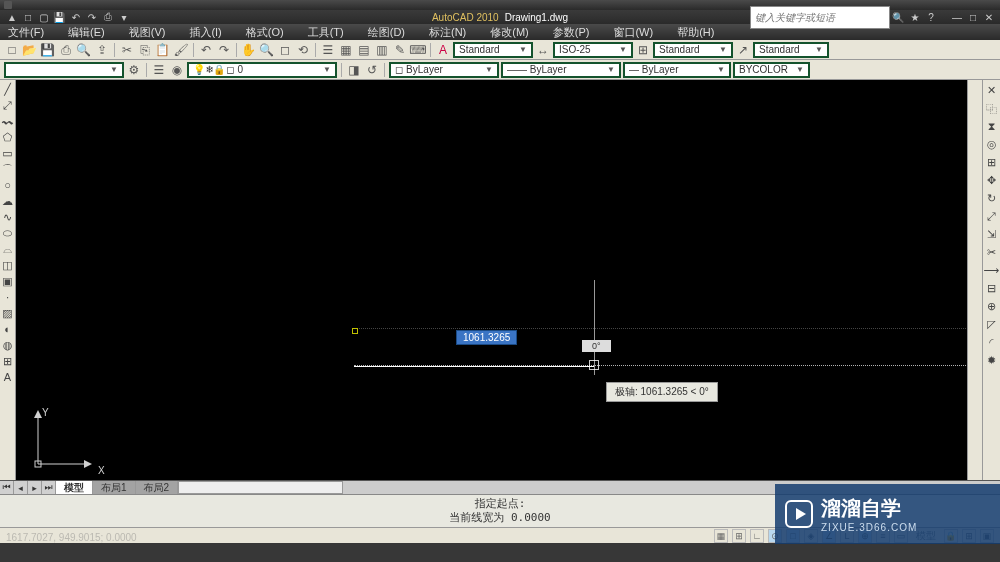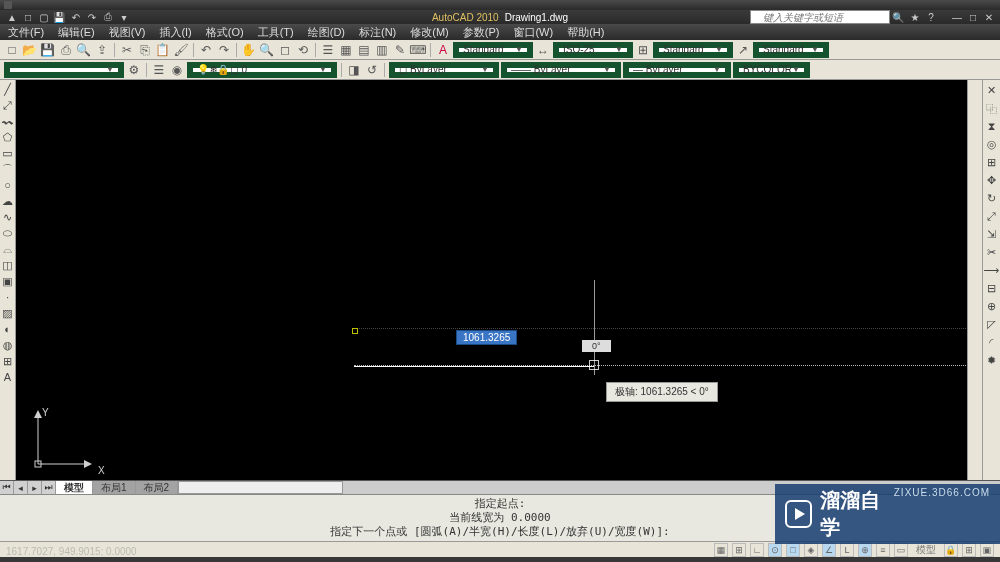--- a/index.html
+++ b/index.html
@@ -7,30 +7,30 @@
 
 .window-bar { height: 10px; background: linear-gradient(#4a4a4a,#2a2a2a); display:flex; align-items:center; padding:0 4px; gap:4px;}
 .window-bar .wbtn{width:8px;height:8px;background:#555;border-radius:1px;}
 
 .title-bar { height:14px; background: linear-gradient(#3a3a3a,#2a2a2a); display:flex; align-items:center; position:relative;}
 .title-bar .qat { display:flex; gap:4px; padding:0 6px; }
 .title-bar .qat .qbtn { width:12px;height:12px;display:flex;align-items:center;justify-content:center;color:#ccc;font-size:10px;cursor:pointer;}
 .title-center { position:absolute; left:50%; transform:translateX(-50%); display:flex; gap:6px; color:#fff; font-size:10px;}
 .title-center .app{color:#e0c060;}
 .title-right{position:absolute;right:0;display:flex;align-items:center;gap:2px;padding-right:4px;}
-.searchbox{width:140px;height:14px;background:#fff;border:1px solid #888;font-size:10px;padding:0 12px;color:#888;font-style:italic;}
+.searchbox{width:140px;height:23px;background:#fff;border:1px solid #888;font-size:10px;padding:0 4px;color:#888;font-style:italic;}
 .winctl{width:14px;height:12px;color:#ccc;display:flex;align-items:center;justify-content:center;font-size:10px;cursor:pointer;}
 
-.menu-bar{height:16px;background: linear-gradient(#4a4a4a,#2a2a2a);display:flex;align-items:center;gap:14px;padding:0 8px;font-size:11px;color:#ddd;}
+.menu-bar{height:16px;background: linear-gradient(#4a4a4a,#2a2a2a);display:flex;align-items:center;gap:24px;padding:0 8px;font-size:11px;color:#ddd;}
 .menu-bar span{cursor:pointer;}
 
 .toolbar{height:20px;background:#e8e5d8;border-bottom:1px solid #999;display:flex;align-items:center;gap:2px;padding:0 4px;}
 .tbtn{width:16px;height:16px;display:flex;align-items:center;justify-content:center;color:#555;font-size:12px;cursor:pointer;}
 .tsep{width:1px;height:14px;background:#aaa;margin:0 2px;}
-.dropdown{height:16px;background:#fff;border:6px solid #14532d;display:flex;align-items:center;padding:0 4px;font-size:10px;color:#333;justify-content:space-between;}
+.dropdown{height:16px;background:#fff;border:2px solid #14532d;display:flex;align-items:center;padding:0 4px;font-size:10px;color:#333;justify-content:space-between;}
 .dropdown .tri{font-size:8px;color:#555;}
 
 .toolbar2{height:20px;background:#e8e5d8;border-bottom:1px solid #999;display:flex;align-items:center;gap:2px;padding:0 4px;}
 
 .main-area{display:flex;height:400px;}
 .left-tools{width:16px;background:#e8e5d8;border-right:1px solid #999;display:flex;flex-direction:column;gap:2px;padding:2px 0;align-items:center;}
 .left-tools .lbtn{width:14px;height:14px;display:flex;align-items:center;justify-content:center;color:#444;font-size:11px;cursor:pointer;}
 
 .canvas{flex:1;background:#000;position:relative;overflow:hidden;}
 .right-scroll{width:15px;background:#e8e5d8;border-left:1px solid #999;}
@@ -63,21 +63,21 @@
 .command-area{background:#e8e8e0;border-top:1px solid #888;padding:2px 6px;font-size:11px;color:#333;line-height:14px;font-family:SimSun,monospace;text-align:center;}
 
 .status-bar{height:16px;background:#e8e5d8;border-top:1px solid #999;display:flex;align-items:flex-end;padding:0 6px;font-size:10px;color:#777;justify-content:space-between;}
 .status-right{display:flex;gap:4px;align-items:center;}
 .sbtn{width:14px;height:14px;border:1px solid #bbb;display:flex;align-items:center;justify-content:center;font-size:9px;color:#666;cursor:pointer;}
 .sbtn.on{background:#b8d8f0;}
 
 .watermark{position:absolute;right:0;bottom:18px;width:225px;height:60px;background:rgba(20,60,110,.85);display:flex;align-items:center;color:#fff;padding:0 10px;}
 .watermark .play{width:28px;height:28px;border:2px solid #fff;border-radius:6px;display:flex;align-items:center;justify-content:center;margin-right:8px;}
 .watermark .play::after{content:"";border-left:10px solid #fff;border-top:6px solid transparent;border-bottom:6px solid transparent;margin-left:3px;}
-.watermark .wt{display:flex;flex-direction:row;}
+.watermark .wt{display:flex;flex-direction:column;}
 .watermark .wt .big{font-size:20px;font-weight:bold;}
 .watermark .wt .small{font-size:10px;letter-spacing:1px;color:#cde;}
 </style>
 </head>
 <body>
 
 <div class="window-bar">
   <div class="wbtn"></div>
 </div>
 
@@ -285,21 +285,20 @@
   <div class="tab">布局1</div>
   <div class="tab">布局2</div>
   <div class="tab-scroll">
       <div class="thumb"></div>
     </div>
 </div>
 
 <div class="command-area">
   <div>指定起点:</div>
   <div>当前线宽为  0.0000</div>
-  <div>指定下一个点或 [圆弧(A)/半宽(H)/长度(L)/放弃(U)/宽度(W)]:</div>
 </div>
 
 <div class="status-bar">
   <span style="opacity:.4">1617.7027, 949.9015; 0.0000</span>
   <div class="status-right">
     <span class="sbtn">▦</span>
     <span class="sbtn">⊞</span>
     <span class="sbtn">∟</span>
     <span class="sbtn on">⊙</span>
     <span class="sbtn on">□</span>

